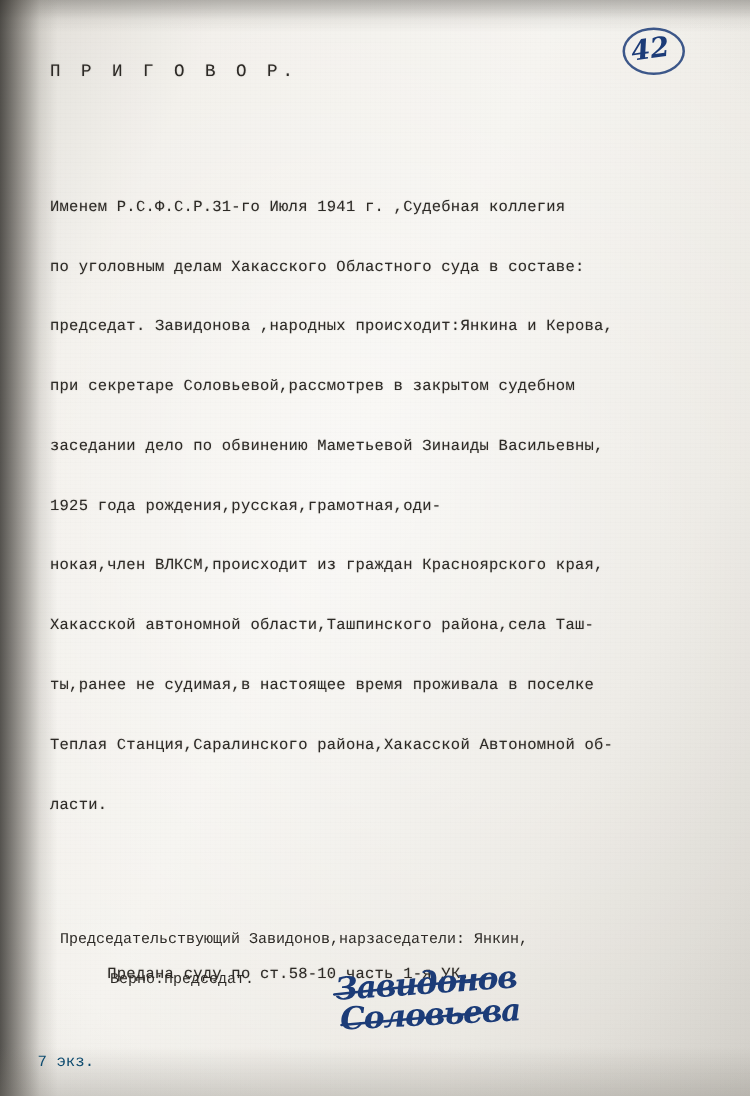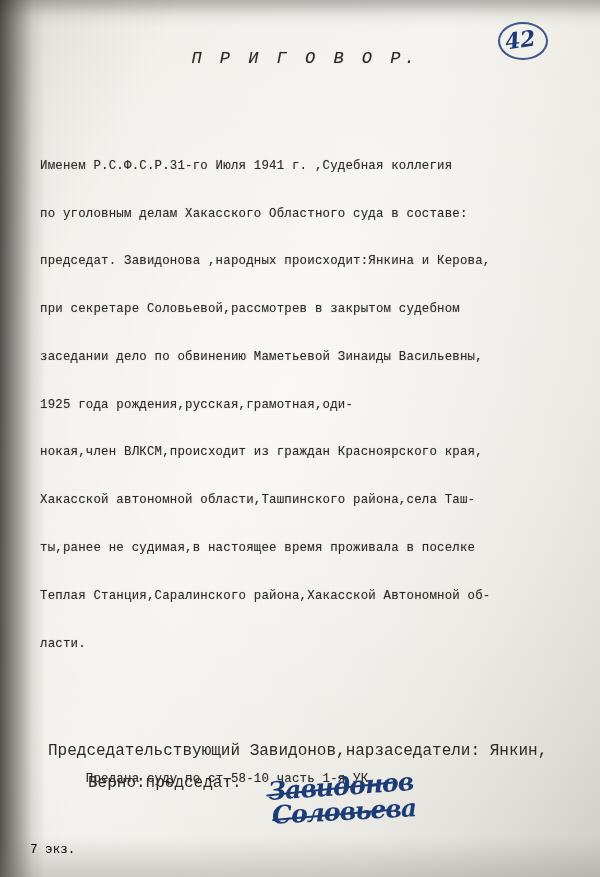--- a/index.html
+++ b/index.html
@@ -64,41 +64,40 @@
     width: 530px;
     color: #2d2a26;
     font-size: 12.4px;
     line-height: 15.6px;
     letter-spacing: 0.2px;
     white-space: pre-wrap;
     text-shadow: 0 0 1px rgba(60,56,50,0.35);
   }
 
   .heading {
-    text-align: center;
+    text-align: left;
     letter-spacing: 4px;
-    font-size: 17px;
+    font-size: 14px;
     margin-bottom: 14px;
-    font-style: italic;
   }
   .para {
     margin-bottom: 1px;
     text-indent: 0;
   }
   .blk {
     margin-bottom: 10px;
   }
 
   
   .sig-block {
     position: absolute;
     left: 40px;
     top: 742px;
     width: 530px;
-    font-size: 16px;
+    font-size: 12px;
     line-height: 18px;
     color: #2d2a26;
   }
   .sig-row {
     display: flex;
     align-items: flex-start;
   }
   .sig-label-wide { padding-left: 8px; }
   .sig-label-ind { padding-left: 48px; }
   .sig-right {
@@ -122,21 +121,21 @@
   #hand-strike2 {
     position: absolute;
     left: 272px; top: 814px; width: 118px; height: 2px;
     background: #1c3c78; transform: rotate(-5deg); border-radius: 2px;
   }
   #copies {
     position: absolute;
     left: 30px;
     top: 843px;
     font-size: 12.6px;
-    color: #000000;
+    color: #0c4a6e;
   }
   
   #stamp {
     position: absolute;
     left: 505px;
     top: 26px;
     width: 38px;
     height: 28px;
     color: #1c3c78;
     font-family: "DejaVu Serif", serif;

